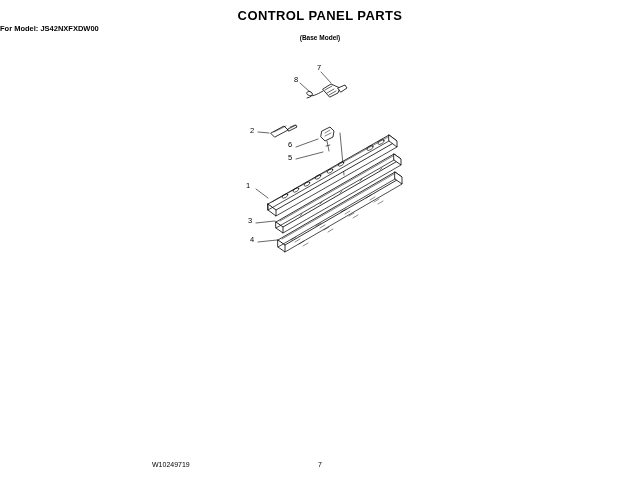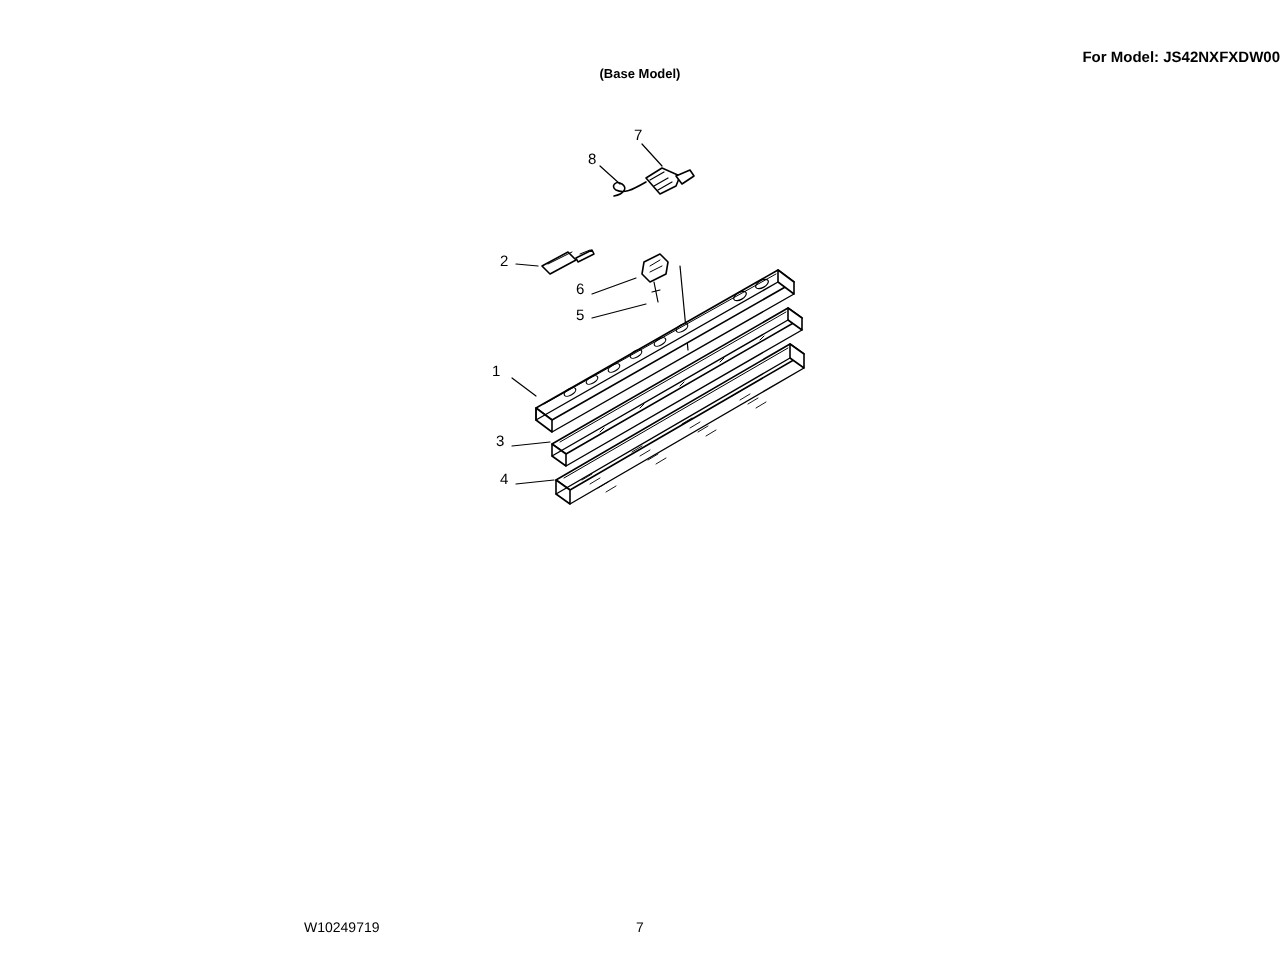--- a/index.html
+++ b/index.html
@@ -29,21 +29,21 @@
     width: 640px;
     text-align: center;
     font-size: 13px;
     font-weight: bold;
     letter-spacing: 0.4px;
   }
   .subtitle {
     position: absolute;
     left: 0; top: 24px;
     width: 640px;
-    text-align: right;
+    text-align: left;
     font-size: 7.5px;
     font-weight: bold;
   }
   .subtitle2 {
     position: absolute;
     left: 0; top: 34px;
     width: 640px;
     text-align: center;
     font-size: 6.5px;
     font-weight: bold;
@@ -75,20 +75,21 @@
     font-size: 7.5px;
     font-family: "Liberation Sans", sans-serif;
     line-height: 1;
   }
 </style>
 </head>
 <body>
 
 <div class="page">
 
+  <div class="title">CONTROL PANEL PARTS</div>
   <div class="subtitle">For Model: JS42NXFXDW00</div>
   <div class="subtitle2">(Base Model)</div>
 
   <svg class="drawing" viewBox="0 0 640 480" xmlns="http://www.w3.org/2000/svg">
     <g fill="none" stroke="#000000" stroke-width="0.8" stroke-linejoin="round" stroke-linecap="round">
 
       <path d="M323 89 L331 84 L340 88 L338 93 L330 97 Z" fill="#ffffff"></path>
       <path d="M325 90 L332 86" stroke-width="0.6"></path>
       <path d="M327 93 L334 89" stroke-width="0.6"></path>
       <path d="M329 95 L336 91" stroke-width="0.6"></path>

